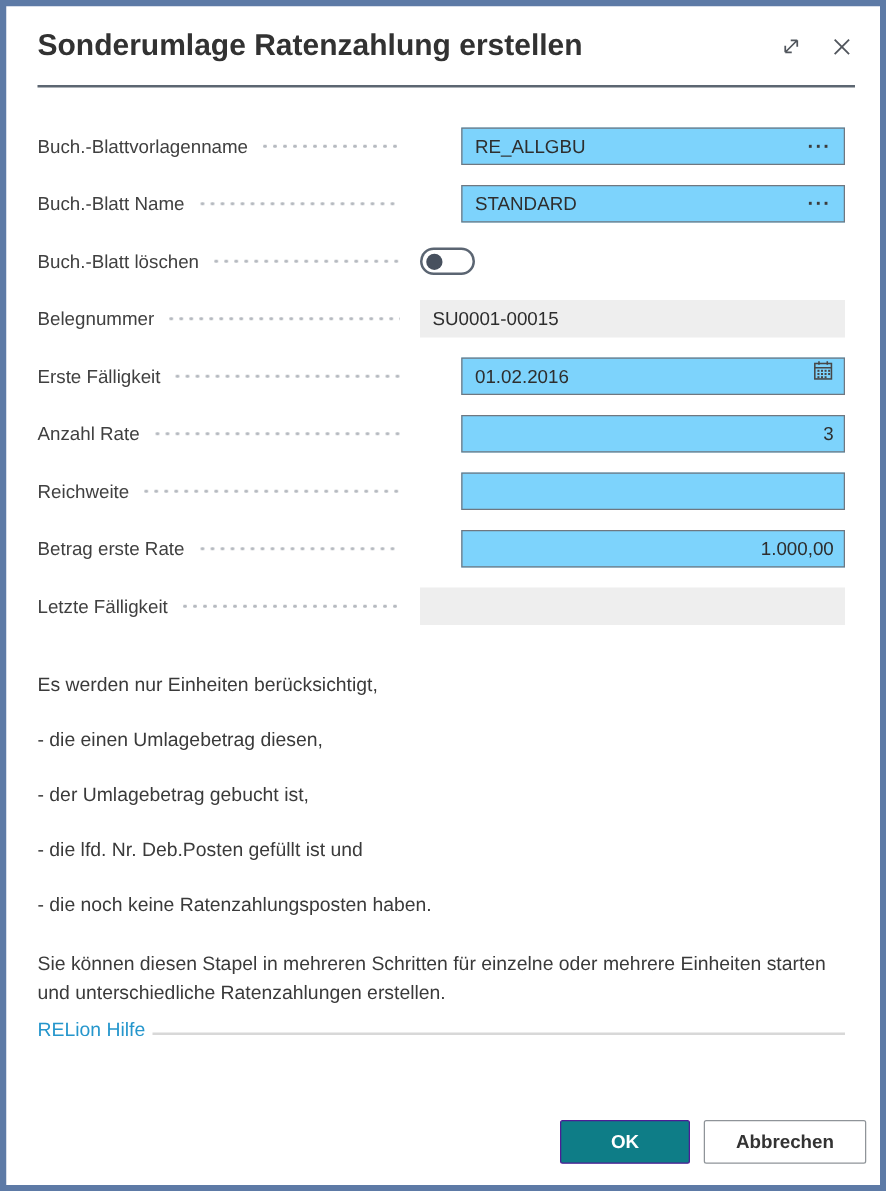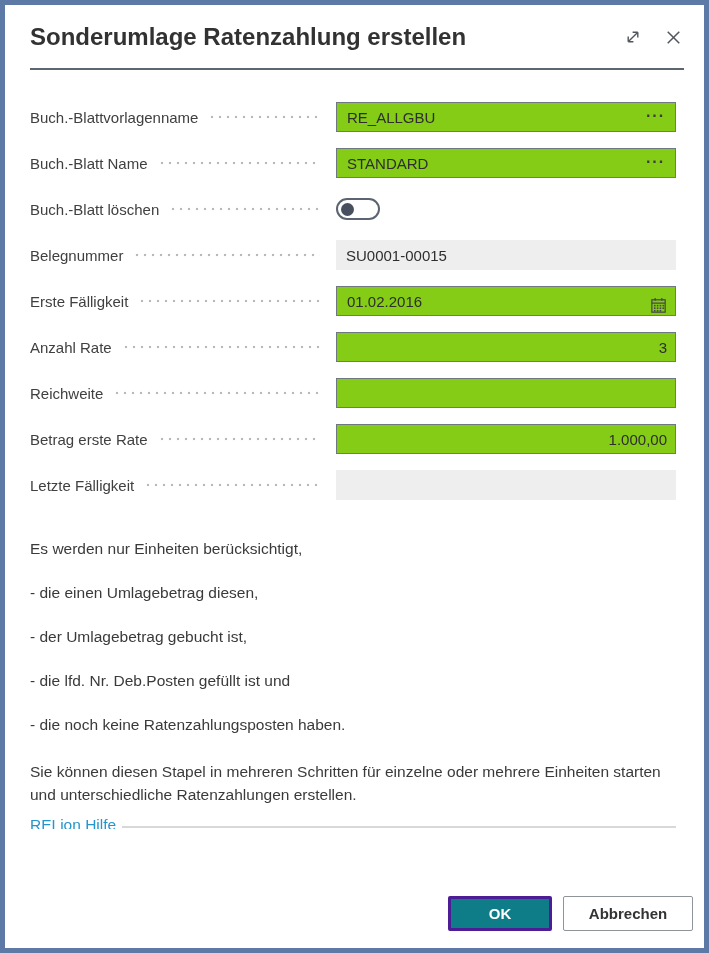--- a/index.html
+++ b/index.html
@@ -21,21 +21,21 @@
   .body { flex:1 1 auto; overflow:hidden; padding:0 28px 0 25px; display:flex; flex-direction:column; }
   .form { margin-top:32px; }
   .row { display:flex; align-items:center; height:30px; margin-bottom:16px; }
   .flabel { font-size:15px; color:#404040; white-space:nowrap; }
   .leader {
     flex:1; height:30px; margin:0 16px 0 10px;
     background-image:radial-gradient(circle, #b6bac0 1.3px, transparent 1.6px);
     background-size:8px 4px; background-repeat:repeat-x; background-position:0 13px;
   }
   .control { width:340px; flex:none; }
-  .input-box { box-sizing:border-box; height:30px; border:1px solid #6f7780; background:#84cc16; display:flex; align-items:flex-end; }
+  .input-box { box-sizing:border-box; height:30px; border:1px solid #6f7780; background:#7dd3fc; display:flex; align-items:flex-start;margin-left:33px; }
   .input-box input {
     border:none; outline:none; flex:1; min-width:0; background:transparent;
     font-family:"Liberation Sans", sans-serif; font-size:15px; color:#2e2e2e; padding:0 8px 0 10px; height:100%;
   }
   input.num { text-align:right; }
   .lookup-glyph { padding:0 10px; color:#3c3c3c; font-size:16px; font-weight:bold; letter-spacing:1px; cursor:pointer; line-height:30px; }
   .cal-btn { background:none; border:none; padding:0 7px 0 4px; cursor:pointer; display:flex; align-items:center; }
   .cal-btn svg { stroke:#474747; fill:none; }
   .readonly { box-sizing:border-box; height:30px; background:#eeeeee; display:flex; align-items:center; padding:0 10px; font-size:15px; color:#2e2e2e; }
   .toggle { box-sizing:border-box; width:44px; height:22px; border:2px solid #5b6572; border-radius:12px; background:#fff; position:relative; cursor:pointer; }
@@ -47,21 +47,21 @@
   .bullet { margin-top:26px; line-height:18px; }
   .para { margin-top:26px; line-height:23px; }
   .para + .para { margin-top:14px; }
   .help-row { margin-top:9px; height:14px; overflow:hidden; display:flex; align-items:flex-start; }
   .help-link { font-size:15.5px; line-height:20px; color:#2596cc; white-space:nowrap; text-decoration:none; cursor:pointer; }
   .help-rule { flex:1; border-top:2px solid #d8d8d8; margin:11px 0 0 6px; }
 
   
   .footer { margin-top:auto; display:flex; justify-content:flex-end; gap:11px; padding:0 11px 17px 0; flex:0 0 auto; }
   .btn { box-sizing:border-box; height:35px; font-family:"Liberation Sans", sans-serif; font-size:15px; font-weight:600; border-radius:2px; cursor:pointer; }
-  .btn-ok { width:104px; background:#0e7d87; border:3px solid #4c1d95; color:#ffffff; }
+  .btn-ok { width:104px; background:#0e7d87; border:1px solid #4c1d95; color:#ffffff; }
   .btn-cancel { width:130px; background:#ffffff; border:1px solid #8f9499; color:#333333; }
 </style>
 </head>
 <body>
 
 <div class="dialog">
 
   <div class="titlebar">
     <div class="title">Sonderumlage Ratenzahlung erstellen</div>
     <div class="title-icons">

